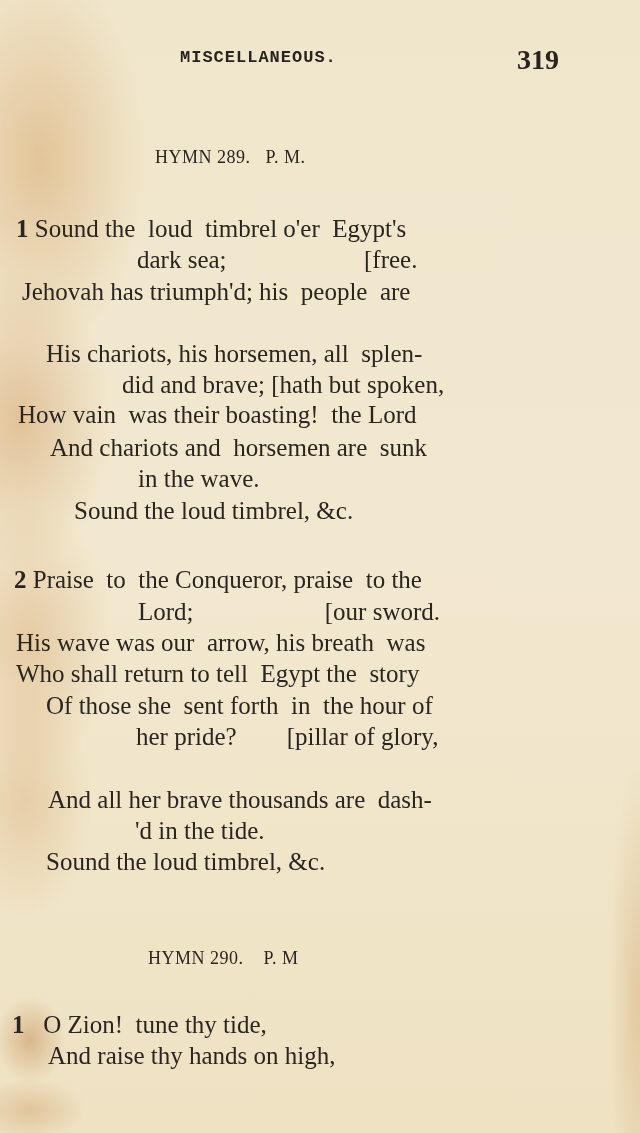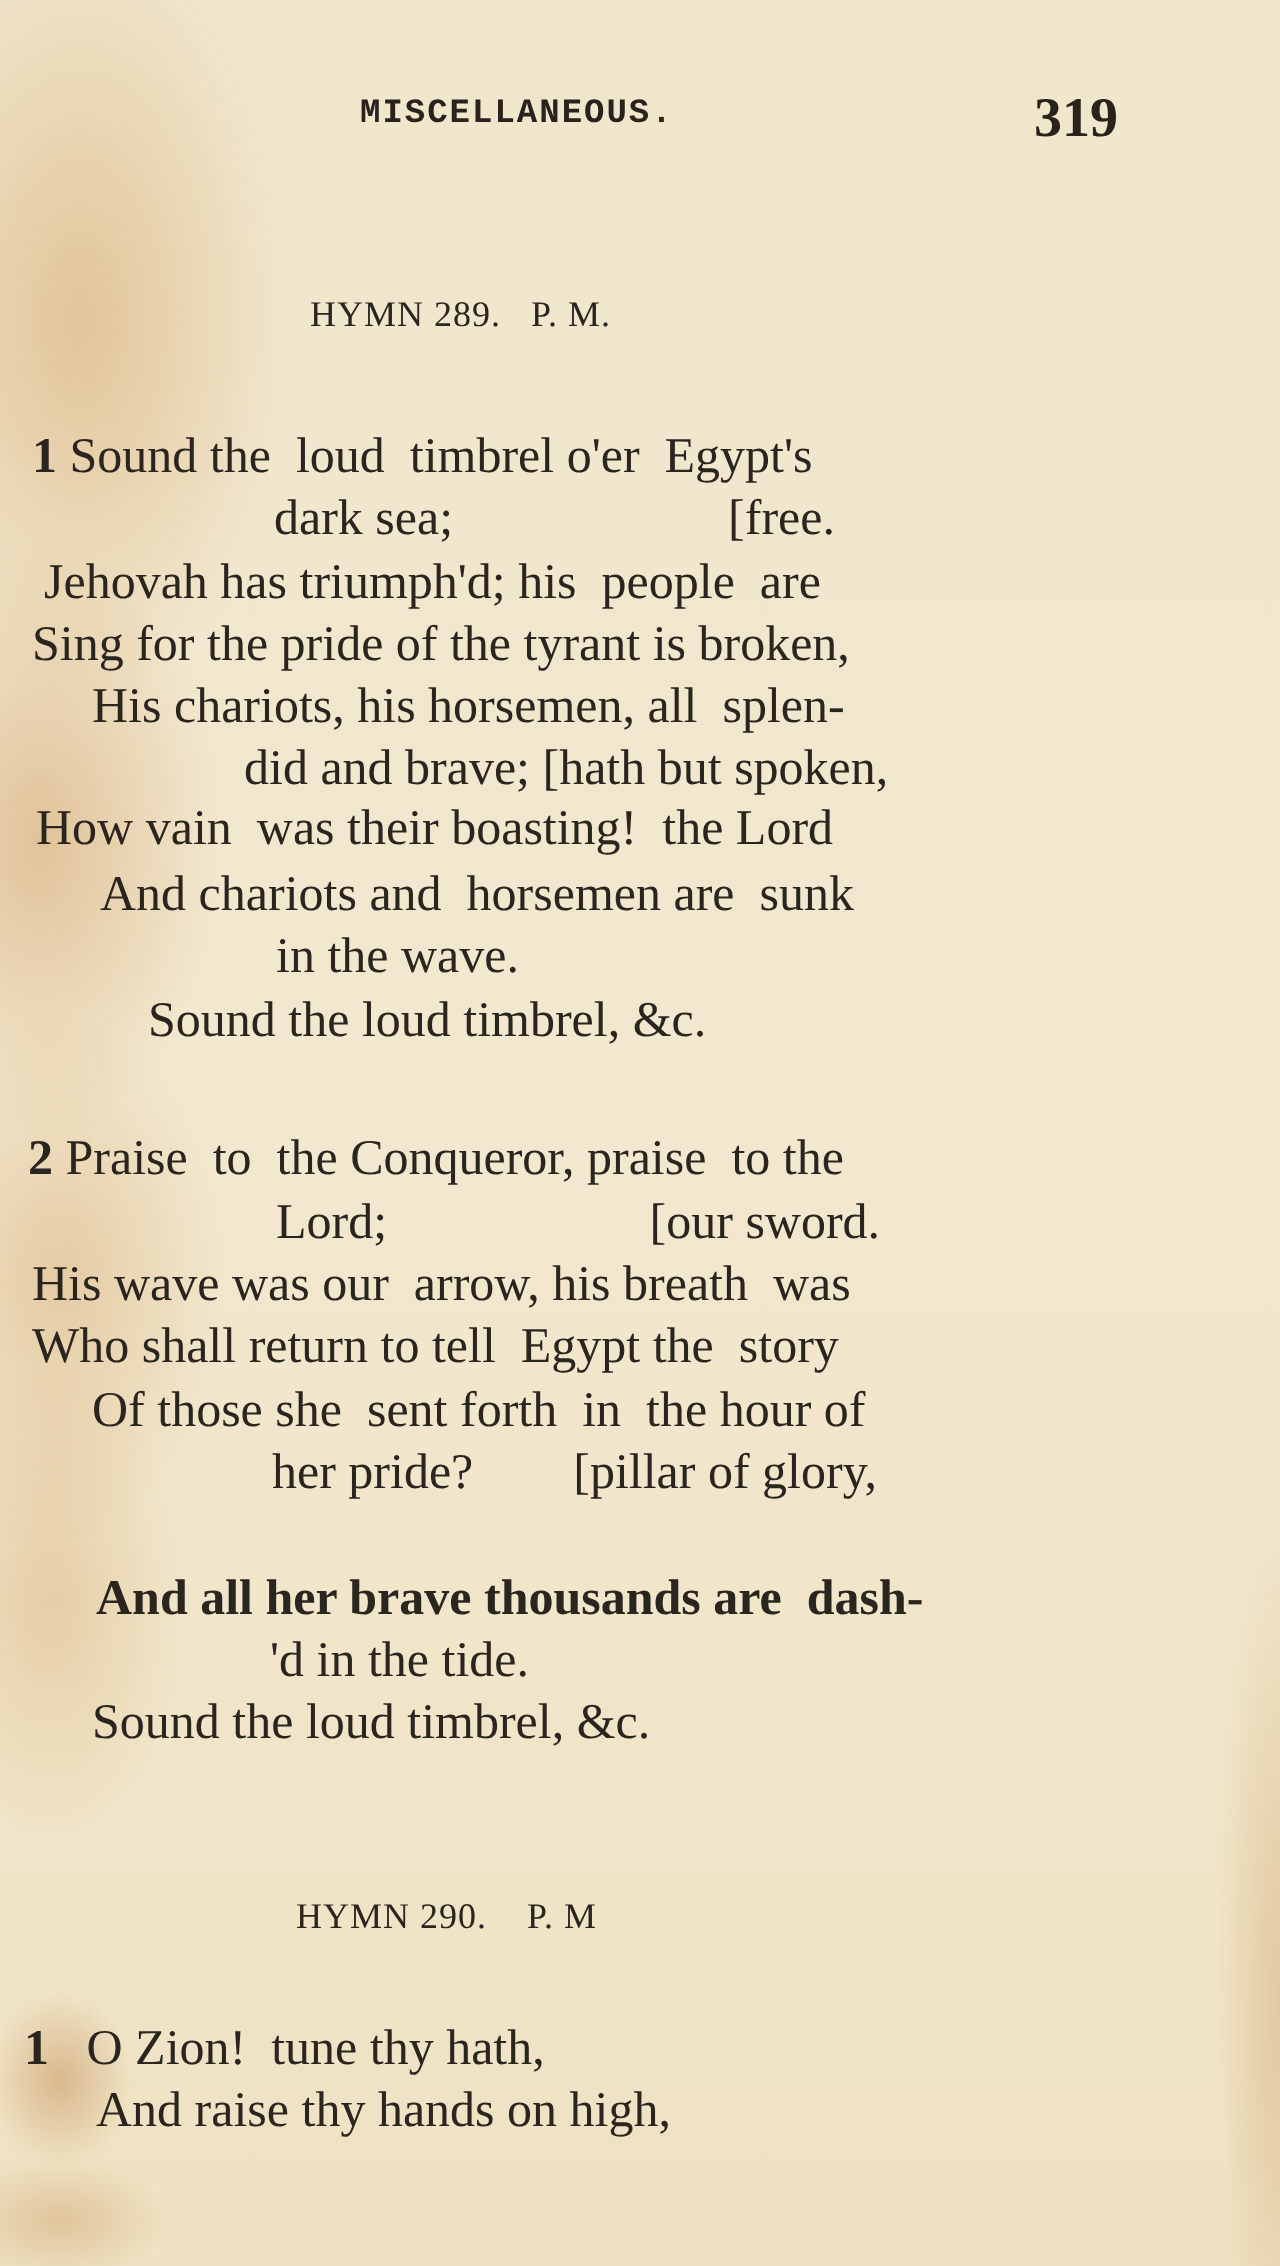--- a/index.html
+++ b/index.html
@@ -47,36 +47,35 @@
 <div class="page">
 
   <div class="running-head">MISCELLANEOUS.</div>
   <div class="page-number">319</div>
 
   <div class="hymn-title" style="top:147px; left:155px;">HYMN 289.   P. M.</div>
 
   <div class="line" style="top:214px; left:16px;"><span class="num">1</span> <span>Sound the  loud  timbrel o'er  Egypt's</span></div>
   <div class="line" style="top:245px; left:137px;">dark sea;                      [free.</div>
   <div class="line" style="top:277px; left:22px;">Jehovah has triumph'd; his  people  are</div>
-  <div class="line" style="top:308px; left:16px;">Sing for the pride of the tyrant is broken,</div>
   <div class="line" style="top:339px; left:46px;">His chariots, his horsemen, all  splen-</div>
   <div class="line" style="top:370px; left:122px;">did and brave; [hath but spoken,</div>
   <div class="line" style="top:400px; left:18px;">How vain  was their boasting!  the Lord</div>
   <div class="line" style="top:433px; left:50px;">And chariots and  horsemen are  sunk</div>
   <div class="line" style="top:464px; left:138px;">in the wave.</div>
   <div class="line" style="top:496px; left:74px;">Sound the loud timbrel, &amp;c.</div>
 
   <div class="line" style="top:565px; left:14px;"><span class="num">2</span> <span>Praise  to  the Conqueror, praise  to the</span></div>
   <div class="line" style="top:597px; left:138px;">Lord;                     [our sword.</div>
   <div class="line" style="top:628px; left:16px;">His wave was our  arrow, his breath  was</div>
   <div class="line" style="top:659px; left:16px;">Who shall return to tell  Egypt the  story</div>
   <div class="line" style="top:691px; left:46px;">Of those she  sent forth  in  the hour of</div>
   <div class="line" style="top:722px; left:136px;">her pride?        [pillar of glory,</div>
-  <div class="line" style="top:785px; left:48px;font-weight:bold;">And all her brave thousands are  dash-</div>
+  <div class="line" style="top:785px; left:48px;">And all her brave thousands are  dash-</div>
   <div class="line" style="top:816px; left:135px;">'d in the tide.</div>
   <div class="line" style="top:847px; left:46px;">Sound the loud timbrel, &amp;c.</div>
 
   <div class="hymn-title" style="top:948px; left:148px;">HYMN 290.    P. M</div>
 
-  <div class="line" style="top:1010px; left:12px;"><span class="num">1</span>   <span>O Zion!  tune thy hath,</span></div>
+  <div class="line" style="top:1010px; left:12px;"><span class="num">1</span>   <span>O Zion!  tune thy tide,</span></div>
   <div class="line" style="top:1041px; left:48px;">And raise thy hands on high,</div>
 
 </div>
 
 </body></html>

